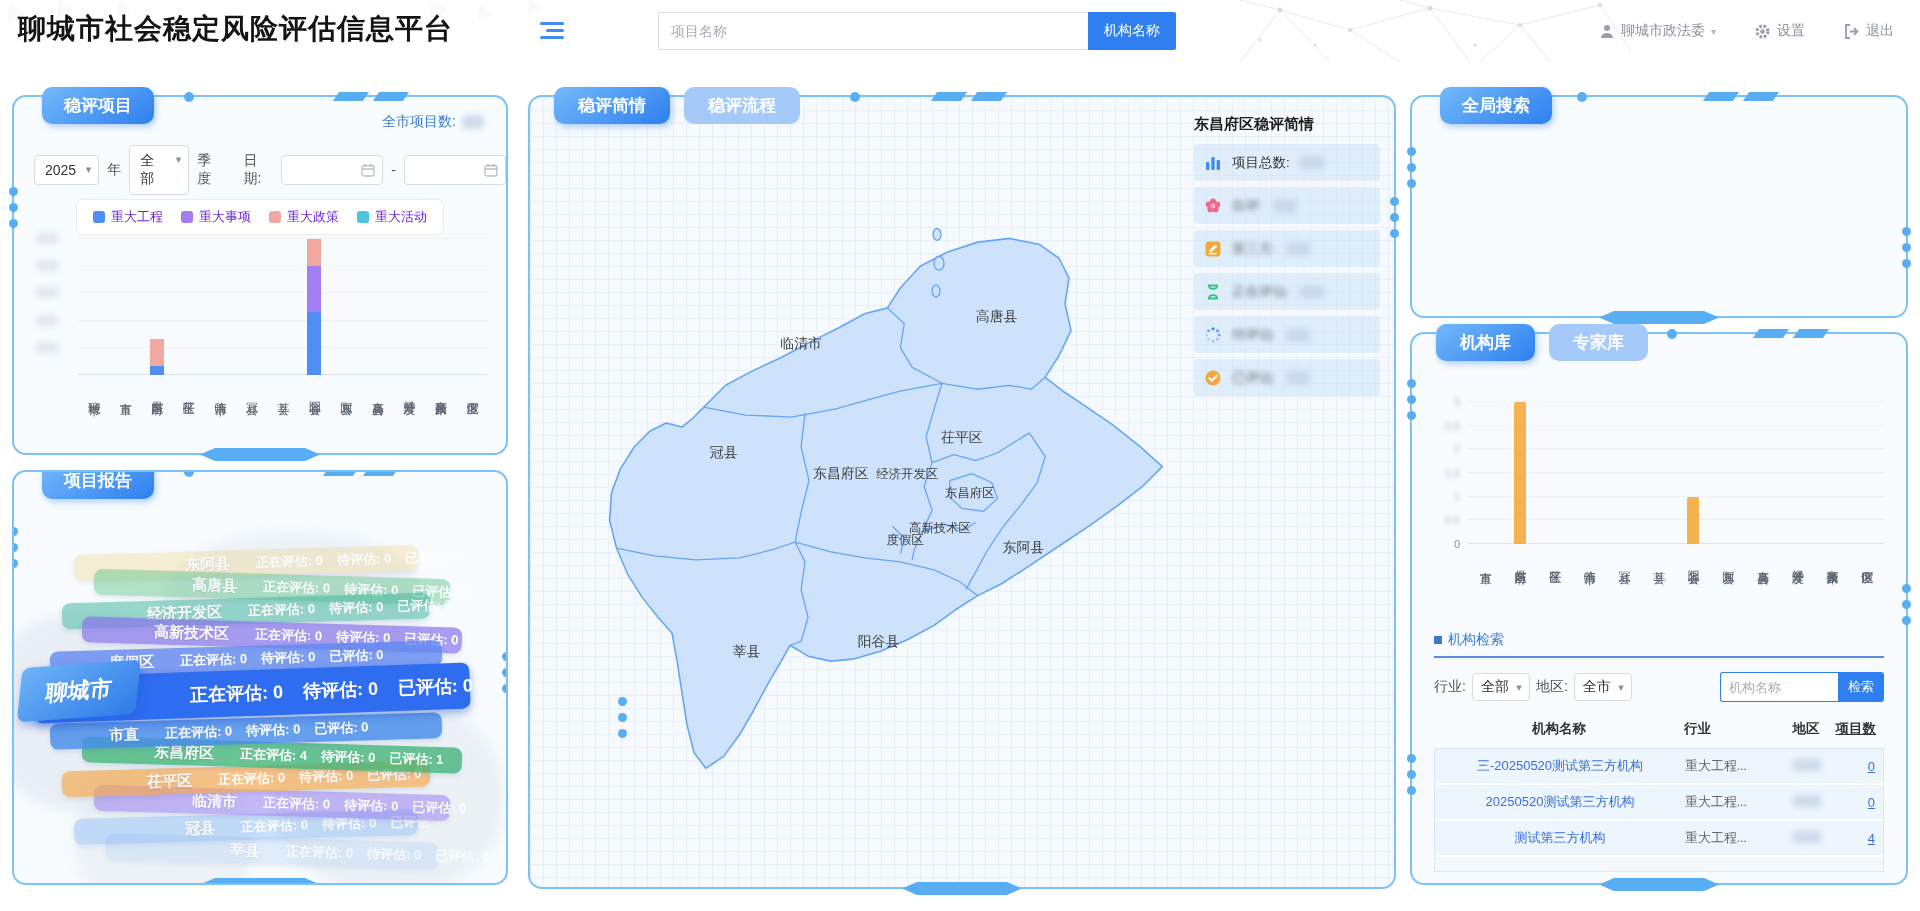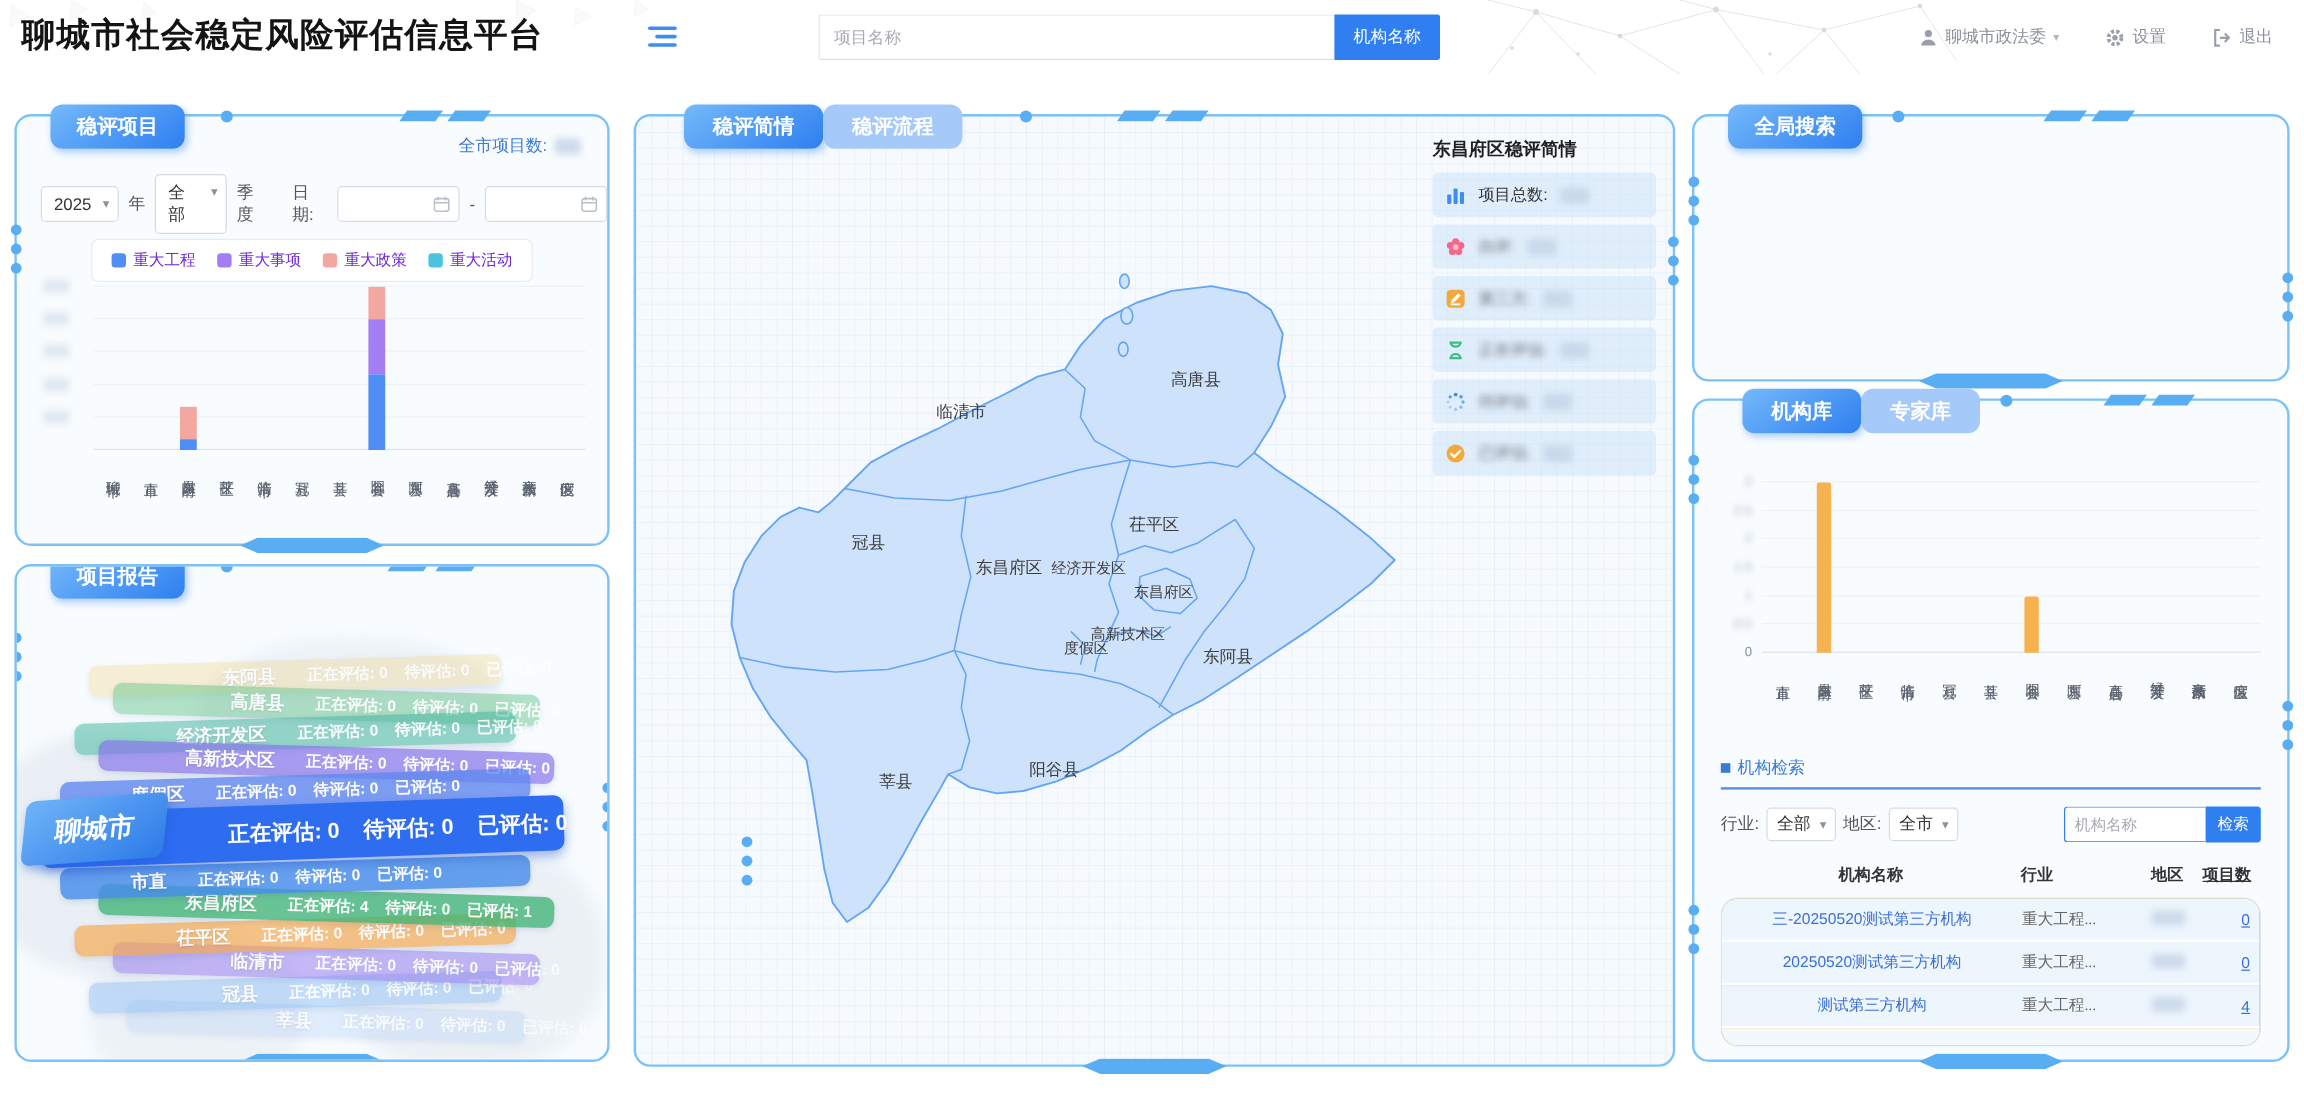--- a/index.html
+++ b/index.html
@@ -12,35 +12,35 @@
   #header .plexus { position:absolute; right:280px; top:0; opacity:.55; pointer-events:none; }
   #header .plexus2 { position:absolute; left:0; top:0; opacity:.35; pointer-events:none; }
   .app-title { position:absolute; left:18px; top:10px; font-size:28px; font-weight:bold; color:#141414; letter-spacing:1px; }
   .burger { position:absolute; left:540px; top:22px; width:26px; height:20px; cursor:pointer; }
   .burger i { display:block; height:3px; border-radius:2px; background:#3f8cf2; margin-bottom:4px; }
   .burger i:nth-child(1){ width:24px; }
   .burger i:nth-child(2){ width:18px; margin-left:6px; }
   .burger i:nth-child(3){ width:24px; }
   .search-wrap { position:absolute; left:658px; top:12px; display:flex; }
   .search-wrap input { width:430px; height:38px; border:1px solid #dcdfe6; border-right:none; padding:0 12px;
-    font-size:14px; color:#333; outline:none; border-radius:2px 0 0 2px;margin-left:24px; }
+    font-size:14px; color:#333; outline:none; border-radius:2px 0 0 2px; }
   .search-wrap input::placeholder { color:#a8abb2; }
   .search-btn { height:38px; padding:0 16px; background:#2f7ff0; color:#fff; font-size:14px; border:none;
     cursor:pointer; border-radius:0 2px 2px 0; }
   .header-right { position:absolute; right:26px; top:0; height:62px; display:flex; align-items:center; gap:38px; z-index:6;}
   .hr-item { display:flex; align-items:center; gap:6px; color:#8b919c; font-size:14px; cursor:pointer; }
   .hr-item svg { display:block; }
   .caret-dn { font-size:10px; color:#b1b6bf; }
 
   
   .panel { position:absolute; background:#f8fcff; border:2px solid #7cc2f6; border-radius:14px; z-index:1; }
   .badge { position:absolute; top:-10px; background:linear-gradient(145deg,#74b9fa,#2e7ff0); color:#fff;
     font-size:17px; font-weight:bold; padding:7px 22px; border-radius:10px;
     box-shadow:2px 3px 6px rgba(46,127,240,.35); z-index:3; }
-  .tabbar { position:absolute; top:-10px; left:40px; display:flex; gap:0; z-index:3; }
+  .tabbar { position:absolute; top:-10px; left:24px; display:flex; gap:14px; z-index:3; }
   .tabbar .tab { color:#fff; font-size:17px; font-weight:bold; padding:7px 24px; border-radius:10px; cursor:pointer; }
   .tabbar .tab.active { background:linear-gradient(145deg,#74b9fa,#2e7ff0); box-shadow:2px 3px 6px rgba(46,127,240,.35); }
   .tabbar .tab.inactive { background:#a5c9f8; }
   .deco-dot { position:absolute; width:10px; height:10px; border-radius:50%; background:#59aef3; z-index:3; }
   .edge-dots { position:absolute; display:flex; flex-direction:column; gap:7px; z-index:3; }
   .edge-dots i { width:9px; height:9px; border-radius:50%; background:#59aef3; }
   .deco-bottom { position:absolute; bottom:-8px; left:50%; transform:translateX(-50%); width:150px; height:13px;
     background:#59aef3; clip-path:polygon(10% 50%,20% 0,80% 0,90% 50%,80% 100%,20% 100%); z-index:3; }
   .deco-slash { position:absolute; top:-5px; width:30px; height:9px; background:#59aef3; transform:skewX(-35deg); z-index:3; }
   .blob { display:inline-block; background:#c4d3e6; border-radius:3px; filter:blur(3px); opacity:.8; }
@@ -117,21 +117,21 @@
     font-size:14px; color:#555; }
   .org-filters .sel { padding:4px 20px 4px 8px; }
   .mini-search { margin-left:auto; display:flex; }
   .mini-search input { width:118px; height:30px; border:1px solid #2f7ff0; border-right:none; padding:0 8px;
     font-size:13px; outline:none; border-radius:3px 0 0 3px; }
   .mini-search input::placeholder { color:#a8abb2; }
   .mini-search button { height:30px; padding:0 10px; background:#2f7ff0; color:#fff; border:none; font-size:13px;
     cursor:pointer; border-radius:0 3px 3px 0; }
   .org-table { position:absolute; left:22px; right:22px; top:382px; }
   .org-thead { display:flex; font-size:13.5px; font-weight:bold; color:#333; padding:4px 0 10px 0; }
-  .org-rows { border:1px solid #d8e6f5; border-radius:14px; overflow:hidden; background:#eab308; }
+  .org-rows { border:1px solid #d8e6f5; border-radius:0; overflow:hidden; background:#7f1d1d; }
   .org-row { display:flex; align-items:center; height:36px; background:#edf5fd; border-bottom:2px solid #fff; font-size:13px; }
   .org-row.empty { height:14px; background:#f3f8fd; border-bottom:none; }
   .col-name { width:250px; text-align:center; }
   .col-ind { width:96px;font-family:Liberation Serif, serif; }
   .col-area { width:52px; text-align:center; }
   .col-cnt { flex:1; text-align:right; padding-right:8px;text-decoration:underline; }
   .org-row .col-name { color:#3a6fd8; cursor:pointer; }
   .org-row .col-ind { color:#666; }
   .org-row .col-cnt { color:#3a6fd8; }
 </style>

